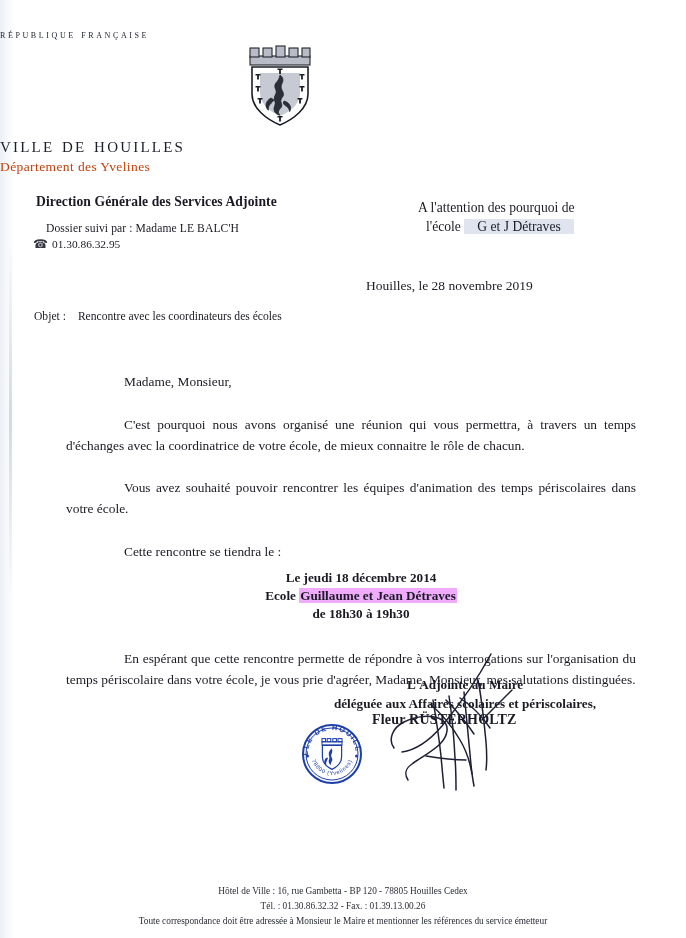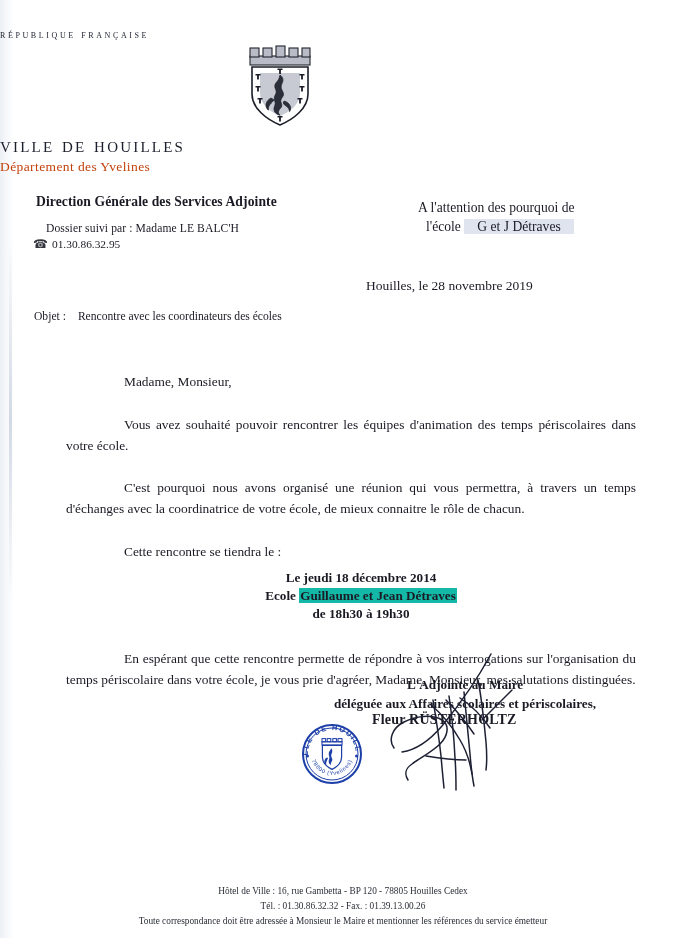--- a/index.html
+++ b/index.html
@@ -142,21 +142,21 @@
   .lead-in { margin: 0 0 6px 0; padding-left: 58px; }
 
   .event {
     margin: 0 0 26px 0;
     text-align: center;
     font-weight: bold;
     font-size: 13.2px;
     line-height: 1.38;
     padding-left: 20px;
   }
-  .event .ev-school .hl2 { background: #14b8a6; padding: 0 1px; }
+  .event .ev-school .hl2 { background: #f0abfc; padding: 0 1px; }
 
   
   .sig-block {
     position: absolute;
     left: 300px; top: 676px;
     width: 330px;
     text-align: center;
     font-size: 13.2px;
     font-weight: bold;
     line-height: 1.42;
@@ -259,22 +259,22 @@
   </div>
 
   <div class="place-date">Houilles, le 28 novembre 2019</div>
 
   <div class="objet">
     <span class="objet-label">Objet :</span><span>Rencontre avec les coordinateurs des écoles</span>
   </div>
 
   <div class="body-block">
     <p class="salutation">Madame, Monsieur,</p>
+    <p class="para">C'est pourquoi nous avons organisé une réunion qui vous permettra, à travers un temps d'échanges avec la coordinatrice de votre école, de mieux connaitre le rôle de chacun.</p>
     <p class="para">Vous avez souhaité pouvoir rencontrer les équipes d'animation des temps périscolaires dans votre école.</p>
-    <p class="para">C'est pourquoi nous avons organisé une réunion qui vous permettra, à travers un temps d'échanges avec la coordinatrice de votre école, de mieux connaitre le rôle de chacun.</p>
     <p class="lead-in">Cette rencontre se tiendra le :</p>
     <div class="event">
       <div>Le jeudi 18 décembre 2014</div>
       <div class="ev-school"><span>Ecole </span><span class="hl2">Guillaume et Jean Détraves</span></div>
       <div>de 18h30 à 19h30</div>
     </div>
     <p class="para">En espérant que cette rencontre permette de répondre à vos interrogations sur l'organisation du temps périscolaire dans votre école, je vous prie d'agréer, Madame, Monsieur, mes salutations distinguées.</p>
   </div>
 
   <div class="sig-block">

